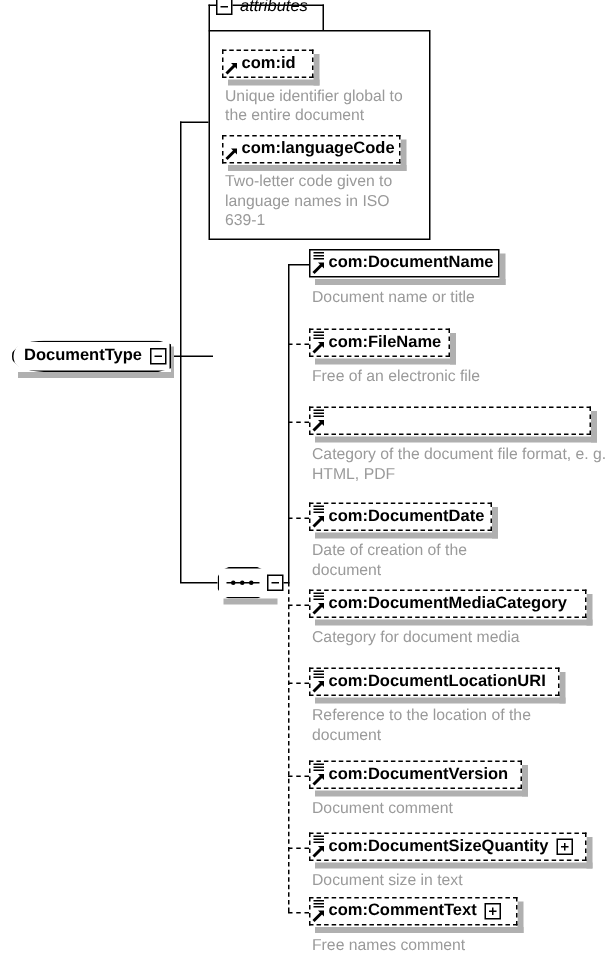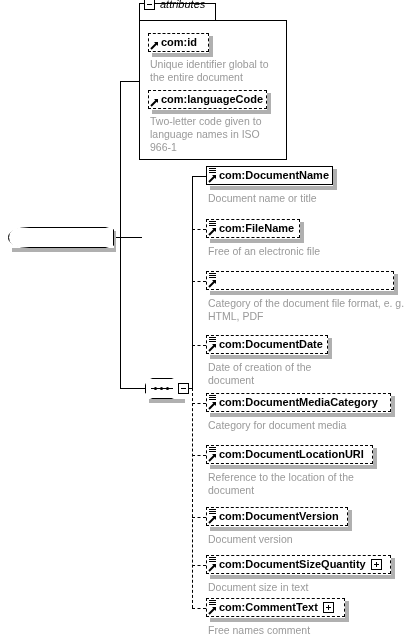--- a/index.html
+++ b/index.html
@@ -288,26 +288,30 @@
   <div class="shadow" style="left:267px; top:93px; width:4px; height:21px;"></div>
   <div class="node optional" style="left:148px; top:90px; width:119px;">
     <span class="ico-ref">
       <svg width="9" height="9" viewBox="0 0 9 9">
         <path d="M1 8 L7 2" stroke="#000" stroke-width="2" fill="none"></path>
         <path d="M8 1 L8 5 L4 1 Z" fill="#000"></path>
       </svg>
     </span>
     <span class="node-label">com:languageCode</span>
   </div>
-  <div class="doc" style="left:150px; top:115px; width:132px;">Two-letter code given to language names in ISO 966-1</div>
+  <div class="doc" style="left:150px; top:115px; width:132px;">Two-letter code given to language names in ISO 639-1</div>
 
   <div class="shadow" style="left:12px; top:248px; width:104px; height:4px;"></div>
   <div class="shadow" style="left:112px; top:231px; width:4px; height:21px;"></div>
   <div class="type-node" style="left:8px; top:227px; width:106px;">
     <span class="type-shape"></span>
+    <span class="type-inner">
+      <span class="tn-label">DocumentType</span>
+      <span class="pmbox" style="margin-left:auto;"></span>
+    </span>
   </div>
 
   <div class="shadow" style="left:149px; top:399px; width:36px; height:4px;"></div>
   <div class="seq-node" style="left:145px; top:378px;">
     <span class="seq-shape"></span>
     <span class="seq-dots">
       <span class="bar"></span>
       <span class="dot d1"></span>
       <span class="dot d2"></span>
       <span class="dot d3"></span>
@@ -431,21 +435,21 @@
         <i></i>
       </span>
     <span class="ico-ref">
       <svg width="9" height="9" viewBox="0 0 9 9">
         <path d="M1 8 L7 2" stroke="#000" stroke-width="2" fill="none"></path>
         <path d="M8 1 L8 5 L4 1 Z" fill="#000"></path>
       </svg>
     </span>
     <span class="node-label">com:DocumentVersion</span>
   </div>
-  <div class="doc" style="left:208px; top:533px; width:196px;">Document version</div>
+  <div class="doc" style="left:208px; top:533px; width:196px;">Document comment</div>
 
   <div class="shadow" style="left:210px; top:575px; width:185px; height:4px;"></div>
   <div class="shadow" style="left:391px; top:558px; width:4px; height:21px;"></div>
   <div class="node optional" style="left:206px; top:555px; width:185px;">
     <span class="ico-elem">
         <i></i>
         <i></i>
         <i></i>
       </span>
     <span class="ico-ref">

